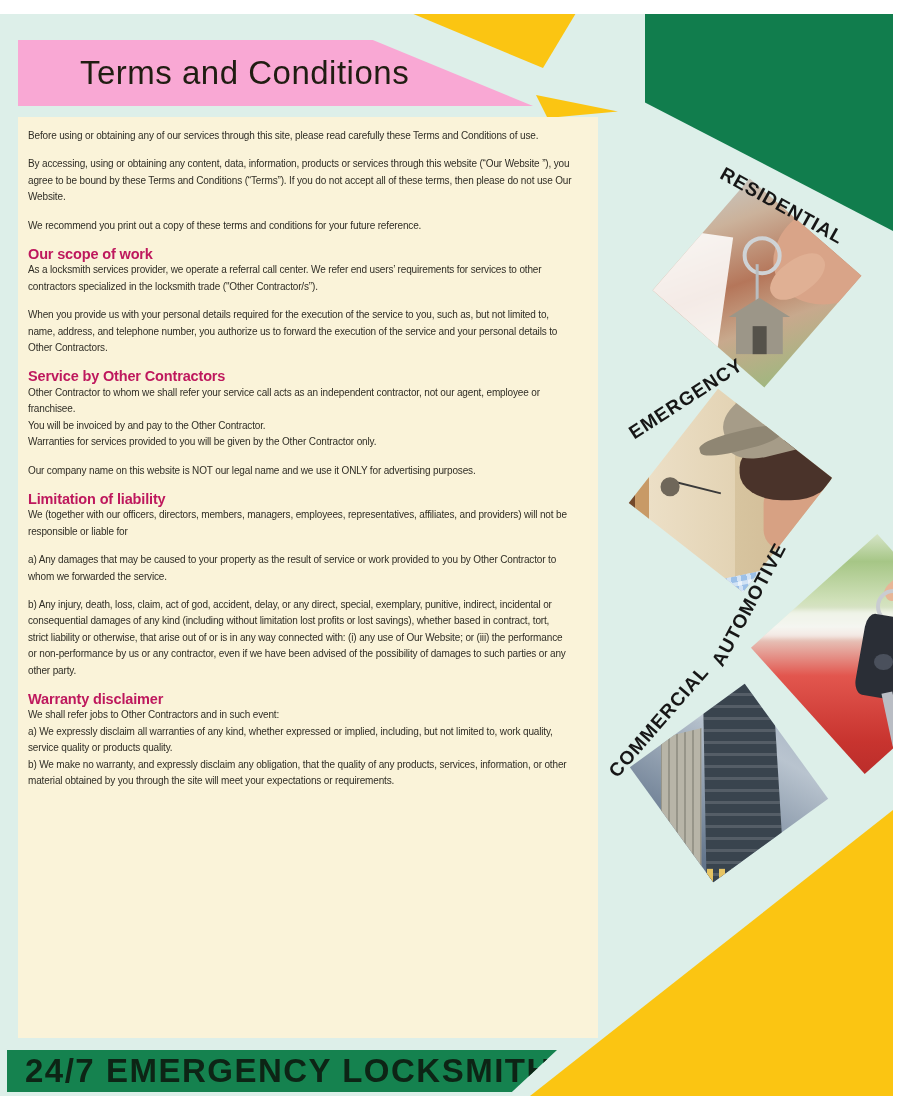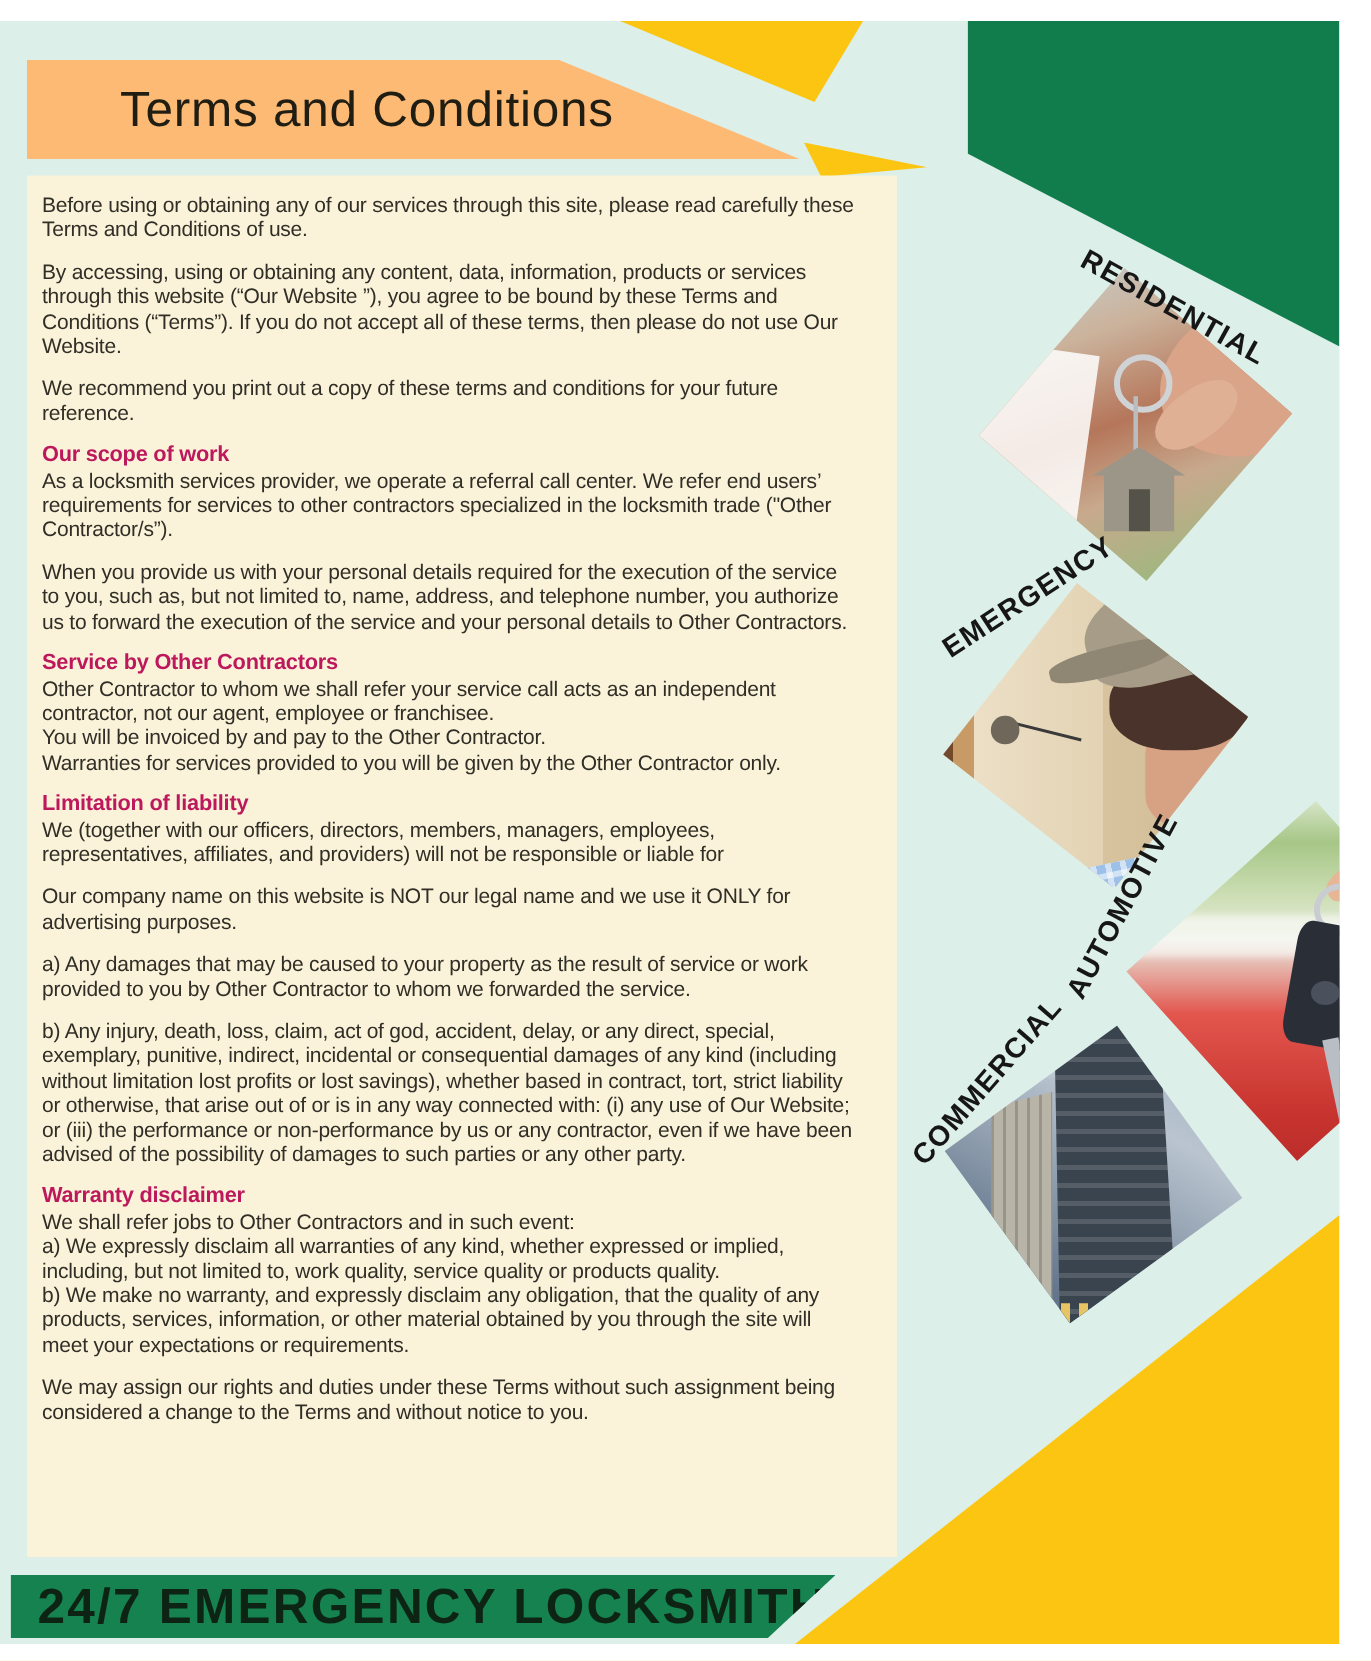--- a/index.html
+++ b/index.html
@@ -7,37 +7,37 @@
        font-family:"Liberation Sans",sans-serif;overflow:hidden;}
   .canvas{position:absolute;left:0;top:14px;width:893px;height:1082px;
           background:#ddefe9;overflow:hidden;}
 
   
   .green-top{position:absolute;left:645px;top:-1px;width:248px;height:218px;
              background:#117d4d;clip-path:polygon(0 0,100% 0,100% 100%,0 41%);}
   .top-tri{position:absolute;left:411px;top:-1px;width:165px;height:55px;
            background:#fbc512;clip-path:polygon(0 0,100% 0,80% 100%);}
   .banner{position:absolute;left:18px;top:26px;width:515px;height:66px;
-          background:#fdba74;clip-path:polygon(0 0,68.9% 0,100% 100%,0 100%);
+          background:#f9a8d4;clip-path:polygon(0 0,68.9% 0,100% 100%,0 100%);
           display:flex;align-items:center;}
   .banner h1{margin:0;padding-left:62px;font-size:33px;font-weight:400;
              letter-spacing:.5px;color:#201d12;white-space:nowrap;}
   .wedge{position:absolute;left:536px;top:81px;width:82px;height:23px;
          background:#fbc512;clip-path:polygon(0 0,100% 72%,14% 100%);}
   .bottom-tri{position:absolute;left:530px;top:796px;width:363px;height:286px;
               background:#fbc512;clip-path:polygon(100% 0,100% 100%,0 100%);}
 
   
   .panel{position:absolute;left:18px;top:103px;width:580px;height:921px;
          background:#faf3d9;}
   .panel-inner{padding:11px 12px 0 10px;width:566px;box-sizing:border-box;}
   .block{margin:0 0 12px 0;}
   .block h3{margin:0;font-size:14.5px;line-height:16.4px;font-weight:700;
             color:#be185d;letter-spacing:-0.15px;}
-  .block p{margin:0;font-size:14px;line-height:16.4px;color:#302e26;
+  .block p{margin:0;font-size:10px;line-height:16.4px;color:#302e26;
            letter-spacing:-0.15px;white-space:pre-line;}
 
   
   .band{position:absolute;left:7px;top:1036px;width:550px;height:42px;
         background:#15824f;clip-path:polygon(0 0,100% 0,91.8% 100%,0 100%);
         display:flex;align-items:center;z-index:4;}
   .band span{padding-left:18px;font-size:33px;font-weight:700;
              letter-spacing:1.5px;color:#0d2415;white-space:nowrap;}
 
   
@@ -134,40 +134,39 @@
       <section class="block">
         <p>When you provide us with your personal details required for the execution of the service to you, such as, but not limited to, name, address, and telephone number, you authorize us to forward the execution of the service and your personal details to Other Contractors.</p>
       </section>
       <section class="block">
         <h3>Service by Other Contractors</h3>
         <p>Other Contractor to whom we shall refer your service call acts as an independent contractor, not our agent, employee or franchisee.
 You will be invoiced by and pay to the Other Contractor.
 Warranties for services provided to you will be given by the Other Contractor only.</p>
       </section>
       <section class="block">
+        <p>Our company name on this website is NOT our legal name and we use it ONLY for advertising purposes.</p>
+      </section>
+      <section class="block">
         <h3>Limitation of liability</h3>
         <p>We (together with our officers, directors, members, managers, employees, representatives, affiliates, and providers) will not be responsible or liable for</p>
-      </section>
-      <section class="block">
-        <p>Our company name on this website is NOT our legal name and we use it ONLY for advertising purposes.</p>
       </section>
       <section class="block">
         <p>a) Any damages that may be caused to your property as the result of service or work provided to you by Other Contractor to whom we forwarded the service.</p>
       </section>
       <section class="block">
         <p>b) Any injury, death, loss, claim, act of god, accident, delay, or any direct, special, exemplary, punitive, indirect, incidental or consequential damages of any kind (including without limitation lost profits or lost savings), whether based in contract, tort, strict liability or otherwise, that arise out of or is in any way connected with: (i) any use of Our Website; or (iii) the performance or non-performance by us or any contractor, even if we have been advised of the possibility of damages to such parties or any other party.</p>
       </section>
       <section class="block">
         <h3>Warranty disclaimer</h3>
         <p>We shall refer jobs to Other Contractors and in such event:
 a) We expressly disclaim all warranties of any kind, whether expressed or implied, including, but not limited to, work quality, service quality or products quality.
 b) We make no warranty, and expressly disclaim any obligation, that the quality of any products, services, information, or other material obtained by you through the site will meet your expectations or requirements.</p>
       </section>
       <section class="block">
-        <p>We may assign our rights and duties under these Terms without such assignment being considered a change to the Terms and without notice to you.</p>
       </section>
     </div>
   </div>
 
   <div class="photo ph-residential">
     <div class="inner">
       <div class="shape res-card"></div>
       <div class="shape res-hand"></div>
       <div class="shape res-thumb"></div>
       <div class="shape res-ring"></div>

